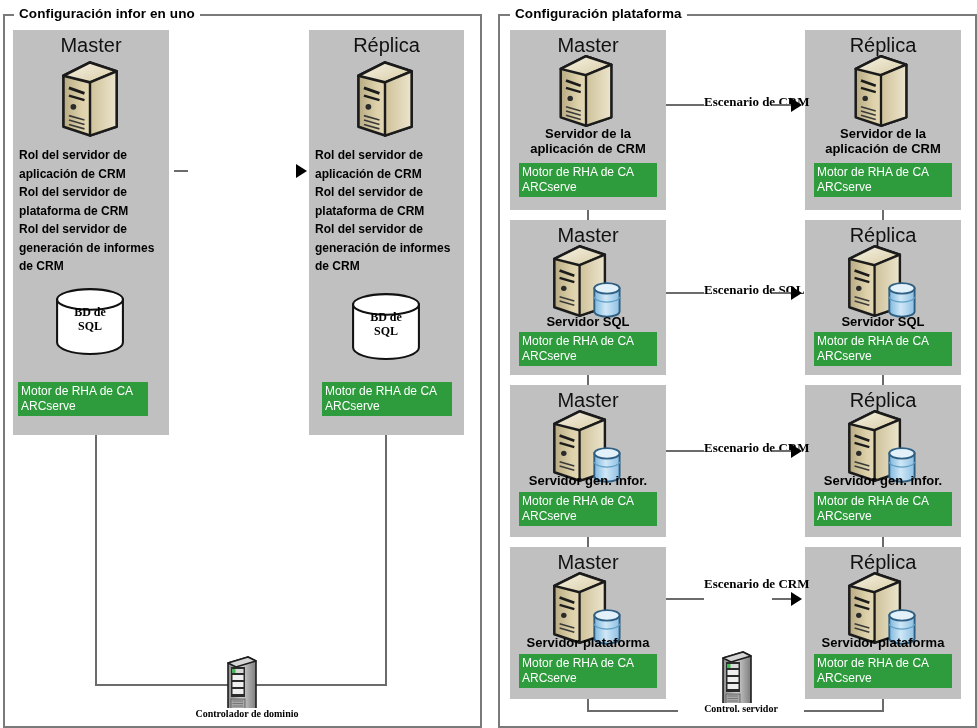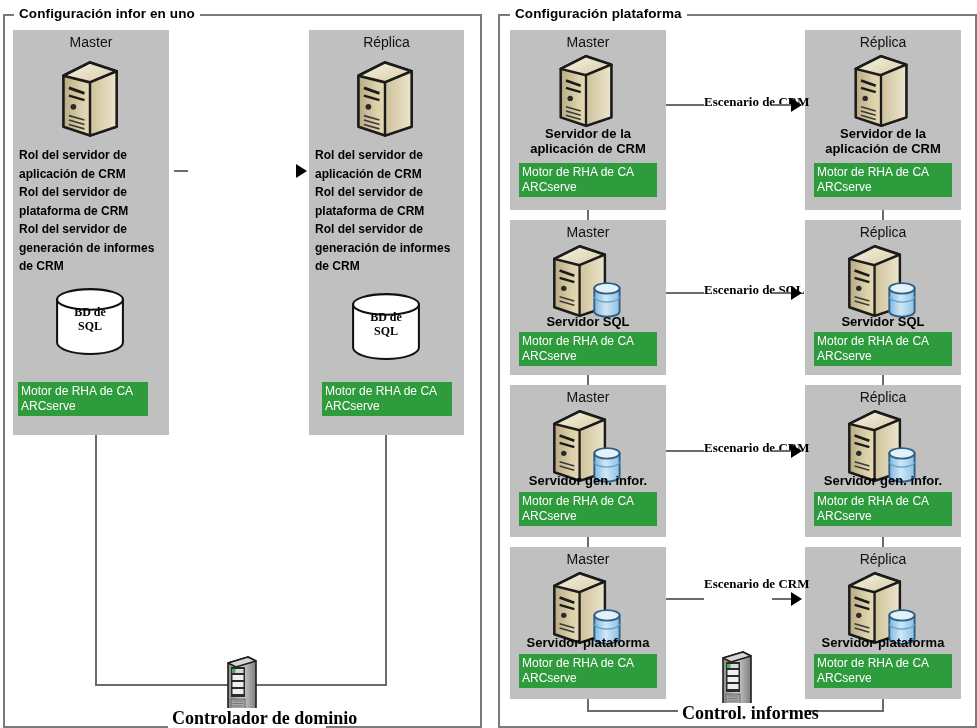--- a/index.html
+++ b/index.html
@@ -15,21 +15,21 @@
   .panel-title{
     position:absolute;background:#fff;padding:0 5px;
     font-size:13.5px;font-weight:bold;letter-spacing:.1px;
     font-family:"Liberation Sans", sans-serif;white-space:nowrap;
   }
 
   
   .node{position:absolute;background:#c0c0c0;}
   .node-role{
     position:absolute;left:0;right:0;top:4px;text-align:center;
-    font-size:14px;font-family:"Liberation Sans", sans-serif;color:#111;
+    font-size:20px;font-family:"Liberation Sans", sans-serif;color:#111;
   }
   .node-name{
     position:absolute;left:0;right:0;text-align:center;
     font-size:13px;font-weight:bold;line-height:15px;color:#000;
     font-family:"Liberation Sans", sans-serif;
   }
   .node-roles-list{
     position:absolute;left:6px;right:4px;
     font-size:12px;font-weight:bold;line-height:18.5px;color:#000;
     text-align:left;font-family:"Liberation Sans", sans-serif;
@@ -61,21 +61,21 @@
     border-top:7px solid transparent;border-bottom:7px solid transparent;
     border-left:11px solid #000;
   }
   .scenario-label{
     position:absolute;text-align:center;
     font-family:"Liberation Serif", serif;font-weight:bold;
     font-size:13px;line-height:16px;color:#000;white-space:nowrap;
   }
   .dc-label{
     position:absolute;text-align:center;white-space:nowrap;
-    font-family:"Liberation Serif", serif;font-weight:bold;font-size:18px;color:#000;
+    font-family:"Liberation Serif", serif;font-weight:bold;font-size:10px;color:#000;
     background:#fff;padding:0 4px;
   }
 </style>
 </head>
 <body>
 
 <svg width="0" height="0" style="position:absolute" aria-hidden="true">
   <defs>
     <linearGradient id="gBody" x1="0" y1="0" x2="1" y2="0">
       <stop offset="0" stop-color="#b8ab83"></stop>
@@ -318,15 +318,15 @@
   <div class="vline" style="left:882px;top:537px;height:10px;"></div>
 
   <div class="vline" style="left:587px;top:699px;height:12px;"></div>
   <div class="vline" style="left:882px;top:699px;height:12px;"></div>
   <div class="hline" style="left:587px;top:710px;width:297px;"></div>
   <div class="icon" style="left:720px;top:650px;width:34px;height:62px;">
     <svg viewBox="0 0 34 62" width="34" height="62">
         <use href="#sym-dc"></use>
       </svg>
   </div>
-  <div class="dc-label" style="left:678px;top:703px;width:118px;">Control. informes</div>
+  <div class="dc-label" style="left:678px;top:703px;width:118px;">Control. servidor</div>
 
 </div>
 
 </body></html>

